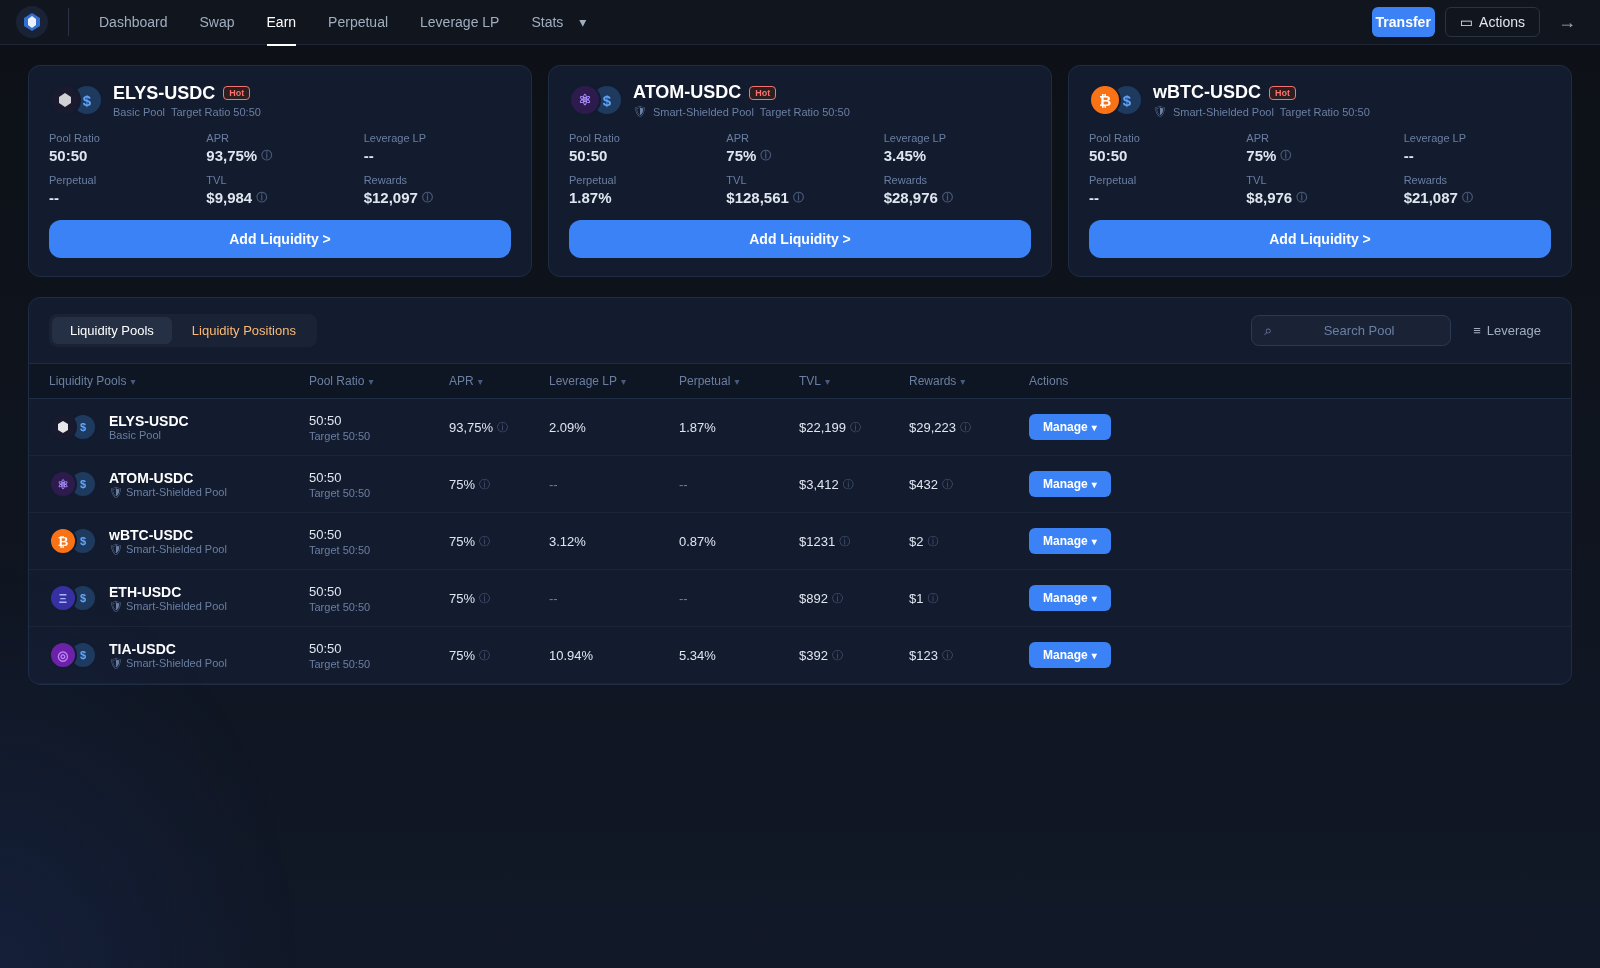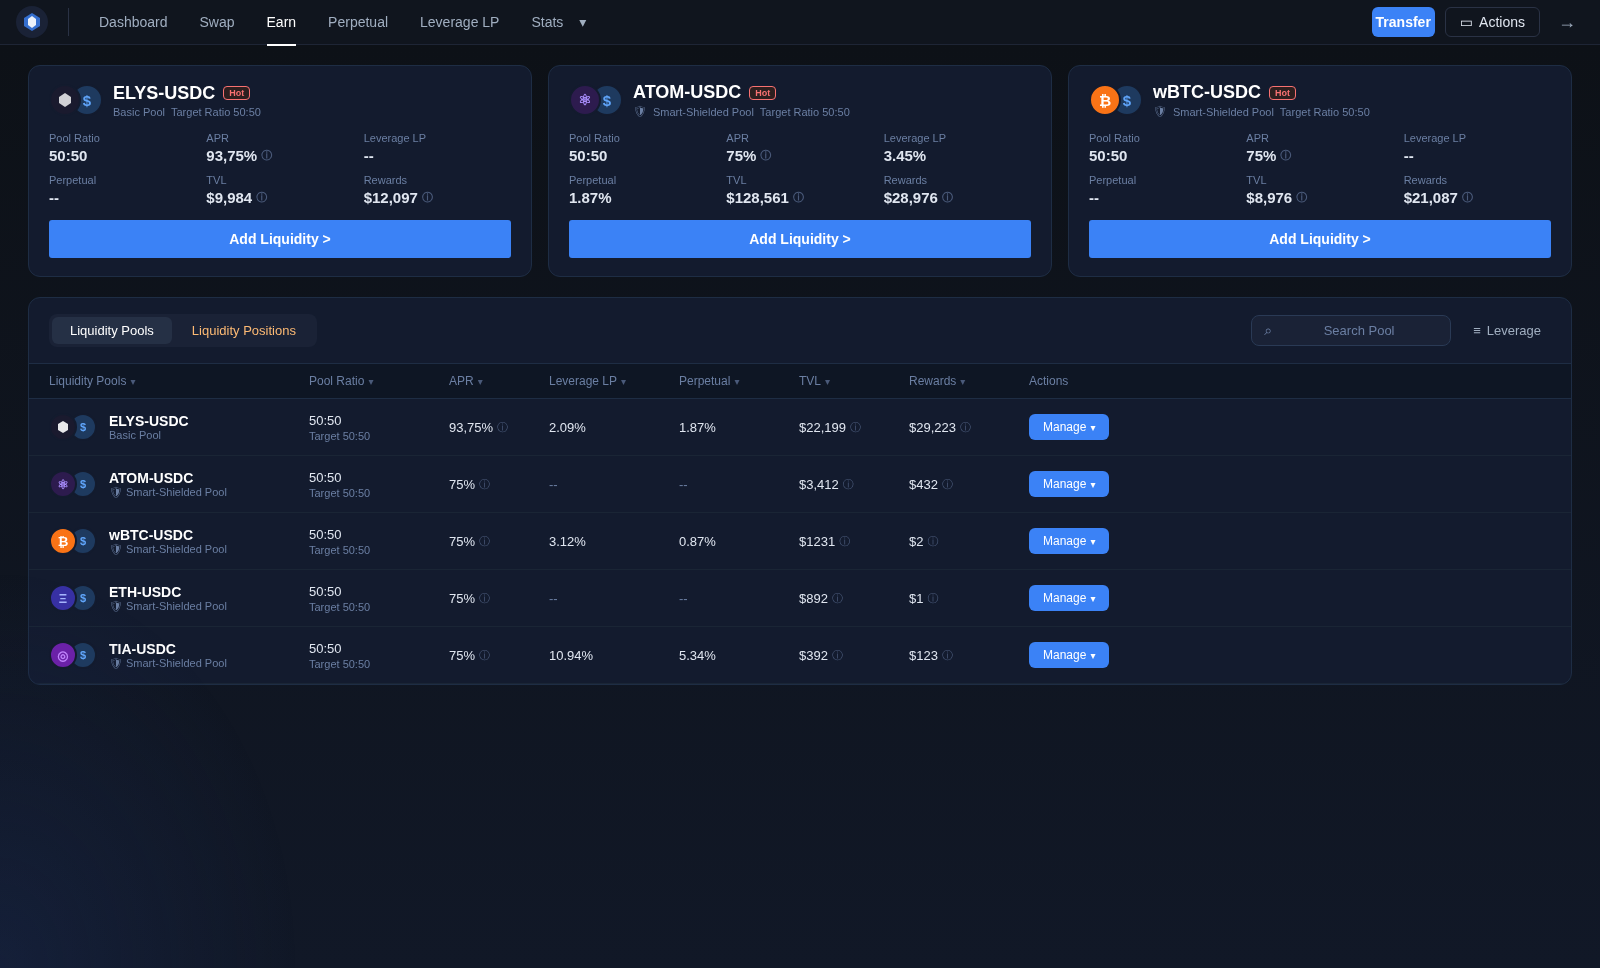--- a/index.html
+++ b/index.html
@@ -185,21 +185,21 @@
     .info-icon {
       color: #4a5a7a;
       font-size: 11px;
       cursor: pointer;
     }
     .btn-add-liquidity {
       width: 100%;
       background: #3b82f6;
       color: #fff;
       border: none;
-      border-radius: 3px;
+      border-radius: 12px;
       padding: 11px;
       font-size: 14px;
       font-weight: 600;
       cursor: pointer;
       display: flex; align-items: center; justify-content: center; gap: 6px;
     }
 
     
     .pool-section {
       background: #131b2e;
@@ -337,21 +337,21 @@
     .cell-with-info {
       display: flex; align-items: center; gap: 4px;
     }
     .btn-manage {
       background: #3b82f6;
       color: #fff;
       border: none;
       border-radius: 6px;
       padding: 6px 14px;
       font-size: 12px;
-      font-weight: 400;
+      font-weight: 700;
       cursor: pointer;
       display: flex; align-items: center; gap: 4px;
       white-space: nowrap;
     }
     .chevron-down { font-size: 10px; }
 
     
     .elys-icon { background: #1a1a2e; color: #fff; }
     .usdc-icon { background: #1e3a5f; color: #60a5fa; }
     .atom-icon { background: #2d1b4e; color: #a78bfa; }

